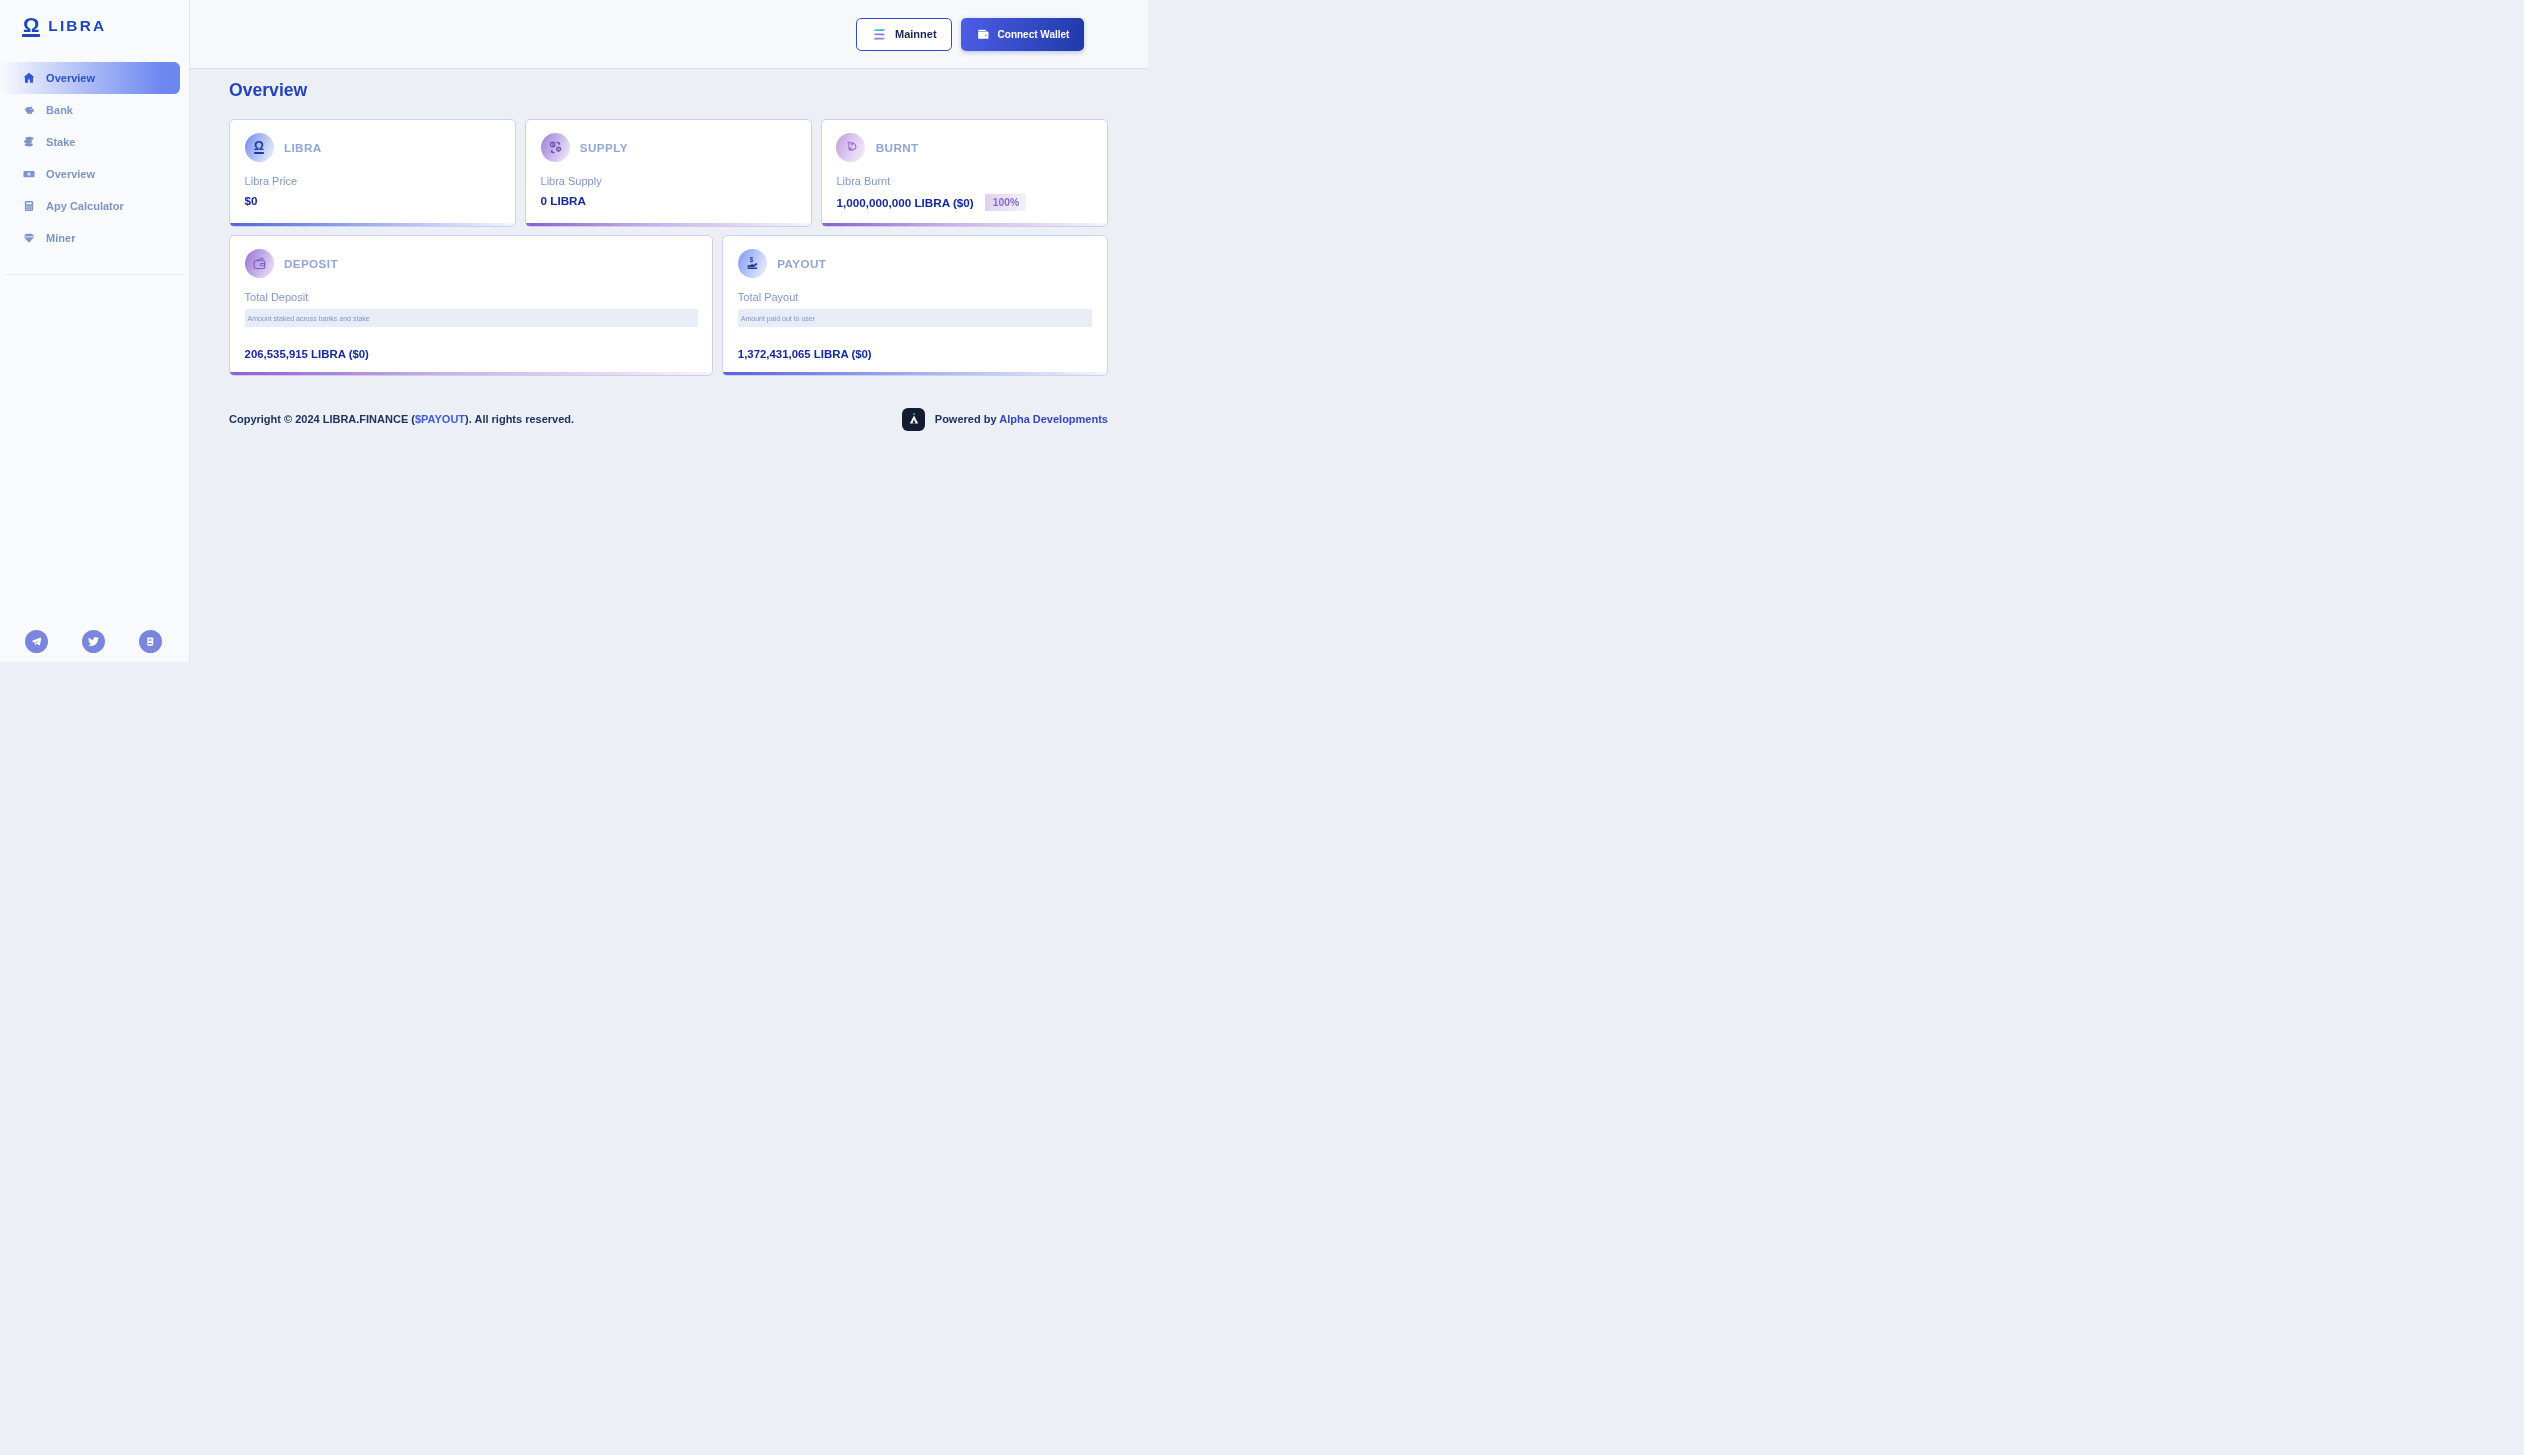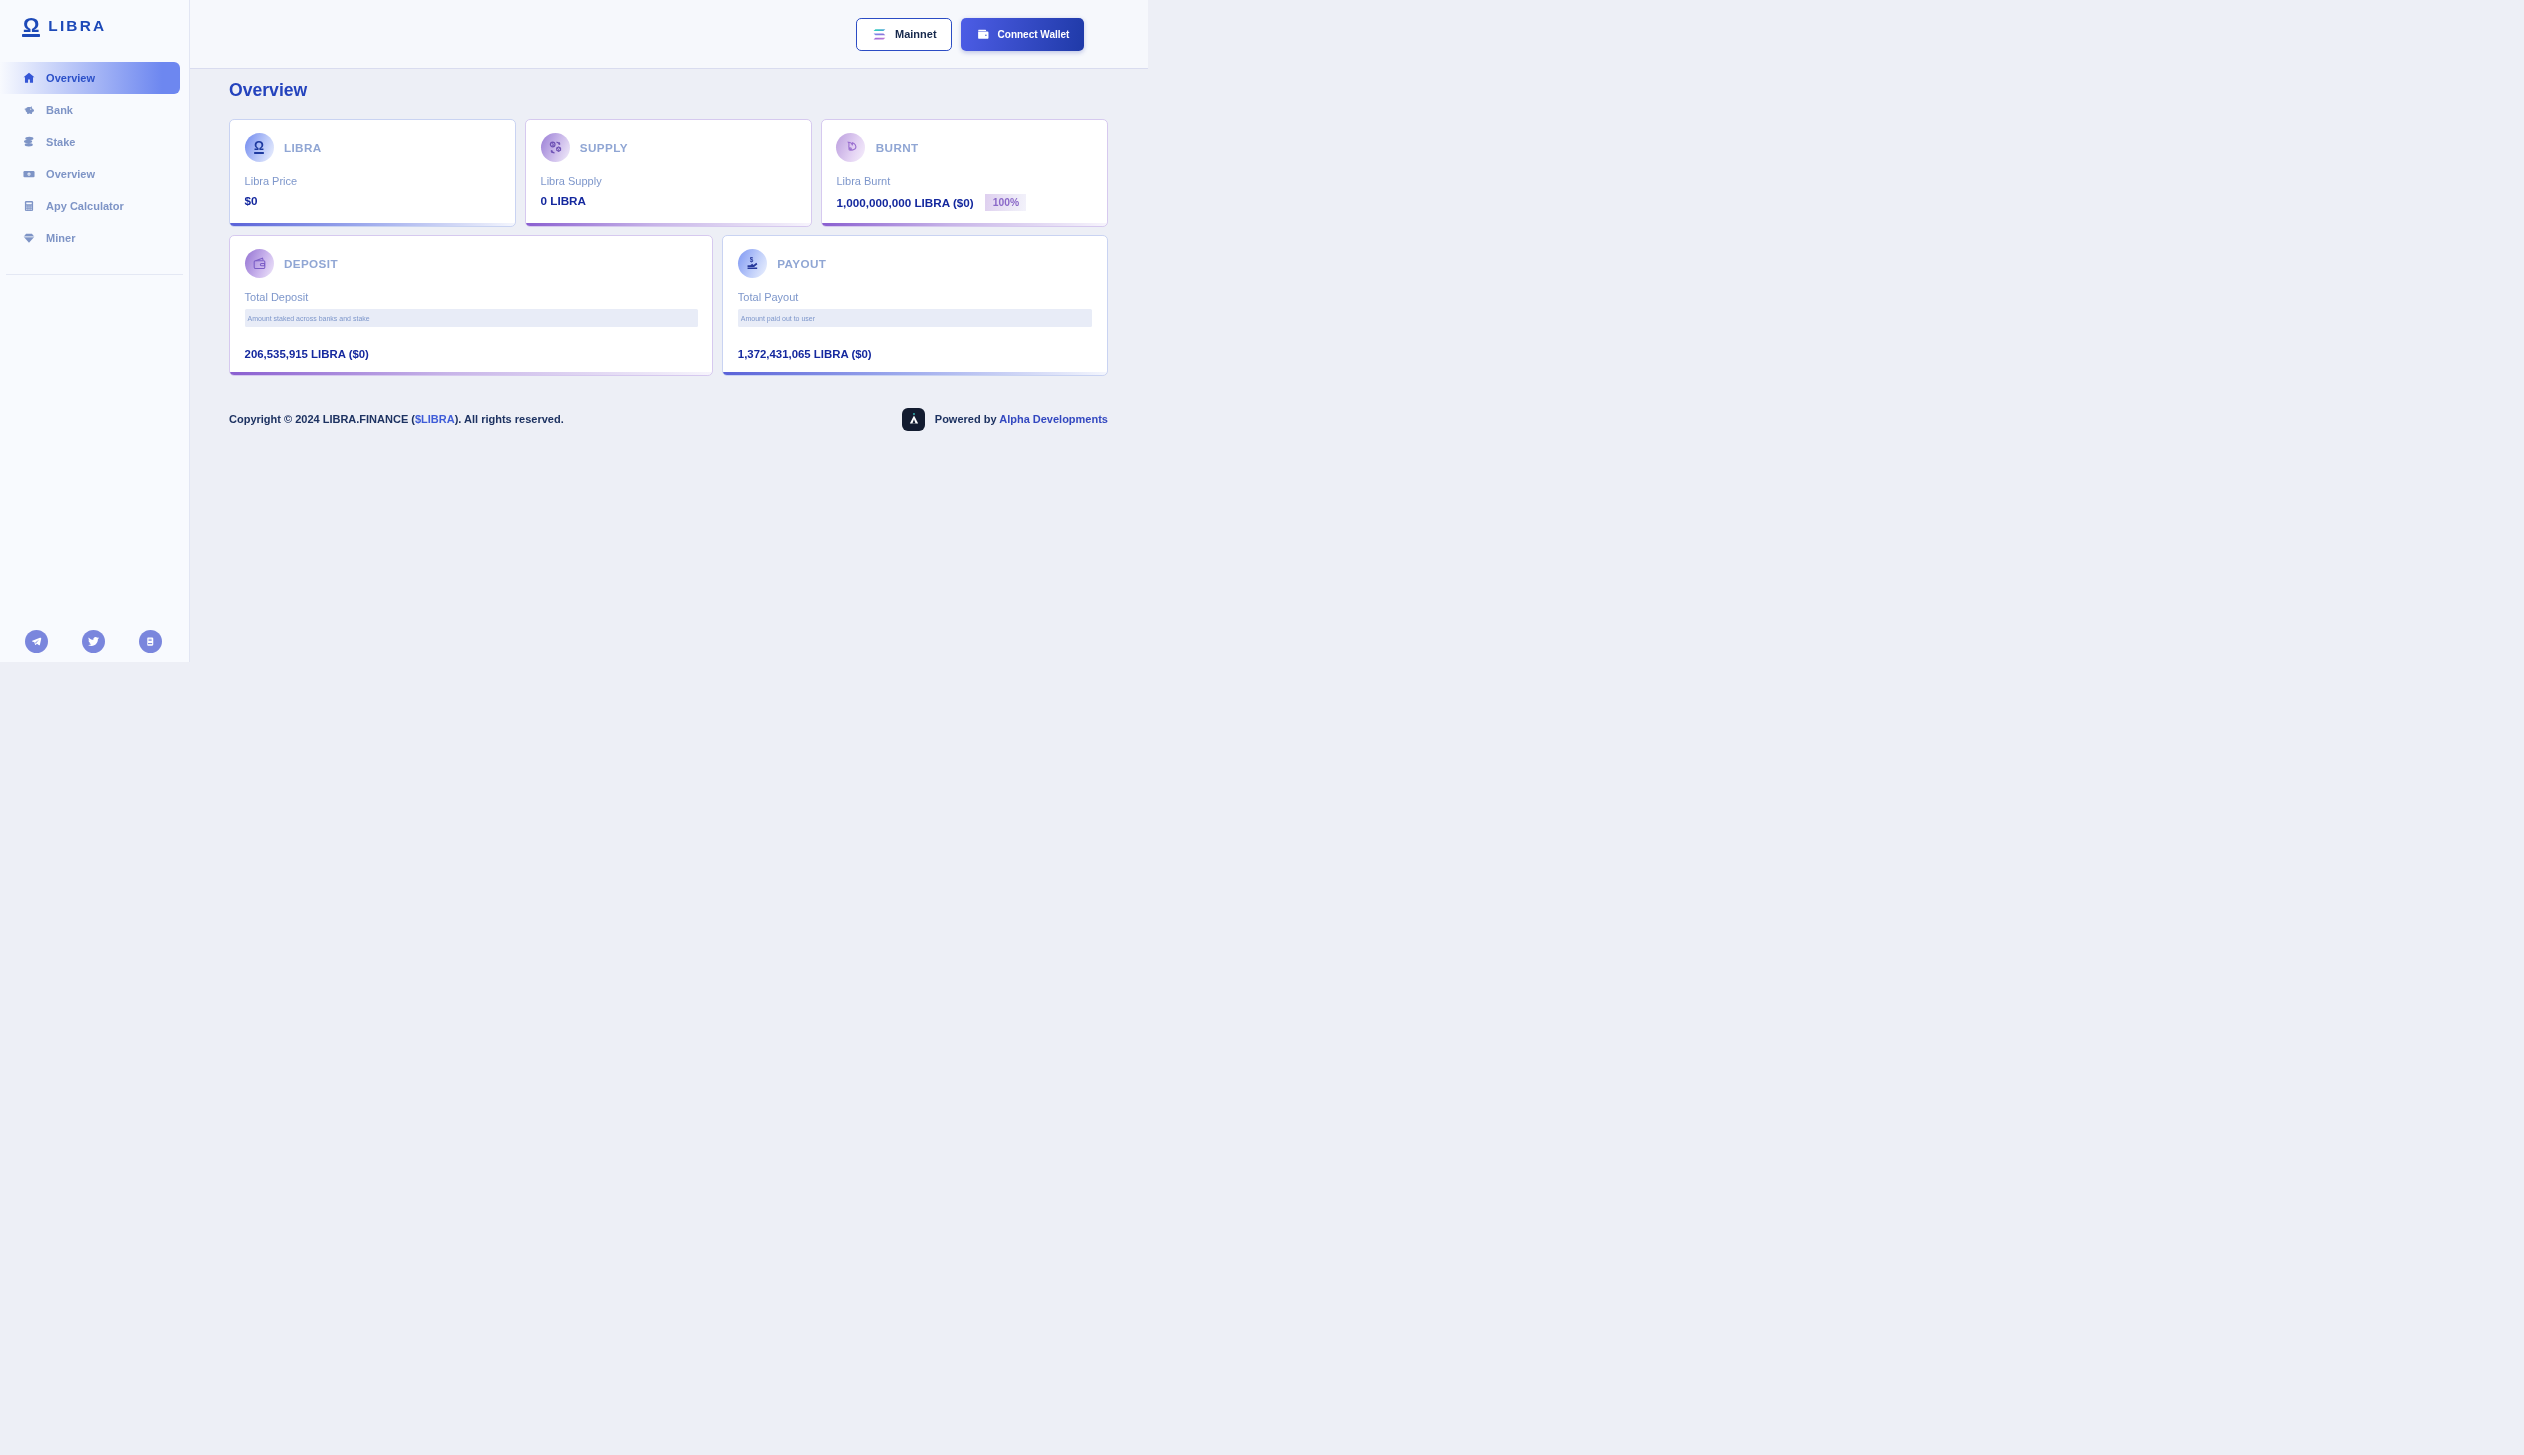--- a/index.html
+++ b/index.html
@@ -337,21 +337,21 @@
         <span class="card-title">PAYOUT</span>
       </div>
       <div class="card-sub">Total Payout</div>
       <div class="note-strip">Amount paid out to user</div>
       <div class="row2-value">1,372,431,065 LIBRA ($0)</div>
       <span class="card-accent"></span>
     </article>
   </section>
 
   <div class="footer">
-    <p class="copyright"><span>Copyright © 2024 LIBRA.FINANCE (</span><span class="link">$LIBRA</span><span>). All rights reserved.</span></p>
+    <p class="copyright"><span>Copyright © 2024 LIBRA.FINANCE (</span><span class="link">$PAYOUT</span><span>). All rights reserved.</span></p>
     <div class="powered">
       <span class="alpha-logo">
         <svg viewBox="0 0 24 24">
           <path d="M12 6.6 18.2 18.8H5.8Z" fill="#ffffff"></path>
           <path d="M12 12.4 14.4 18.8H9.6Z" fill="#131c30"></path>
           <rect x="10.9" y="3.4" width="2.2" height="2.2" rx=".3" transform="rotate(45 12 4.5)" fill="#35d0c8"></rect>
         </svg>
       </span>
       <p class="powered-text"><span>Powered by </span><span class="link">Alpha Developments</span></p>
     </div>

